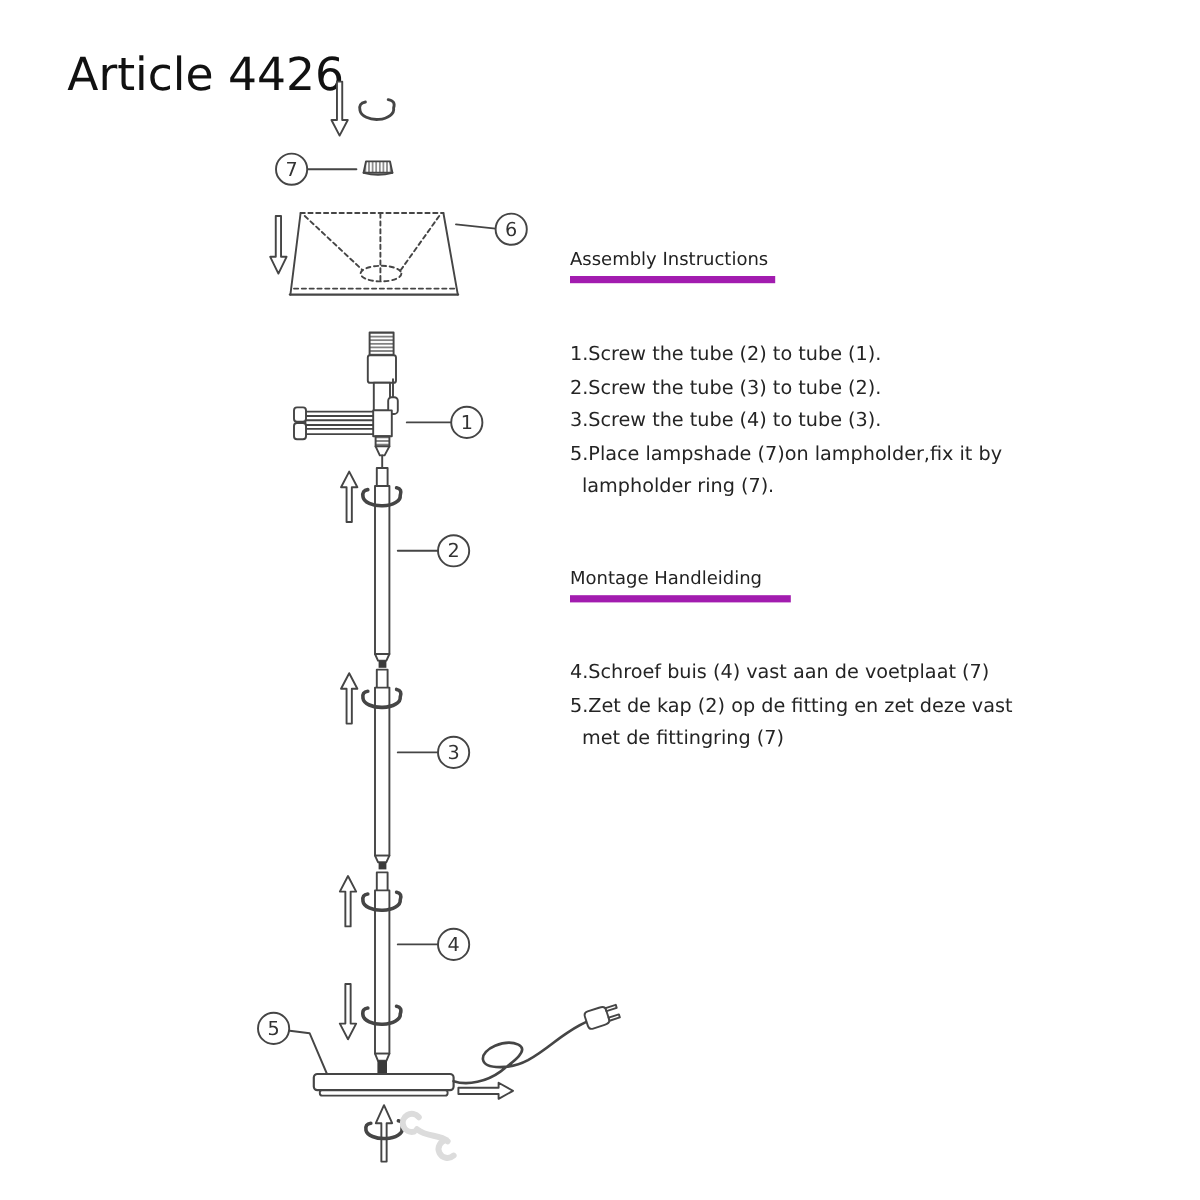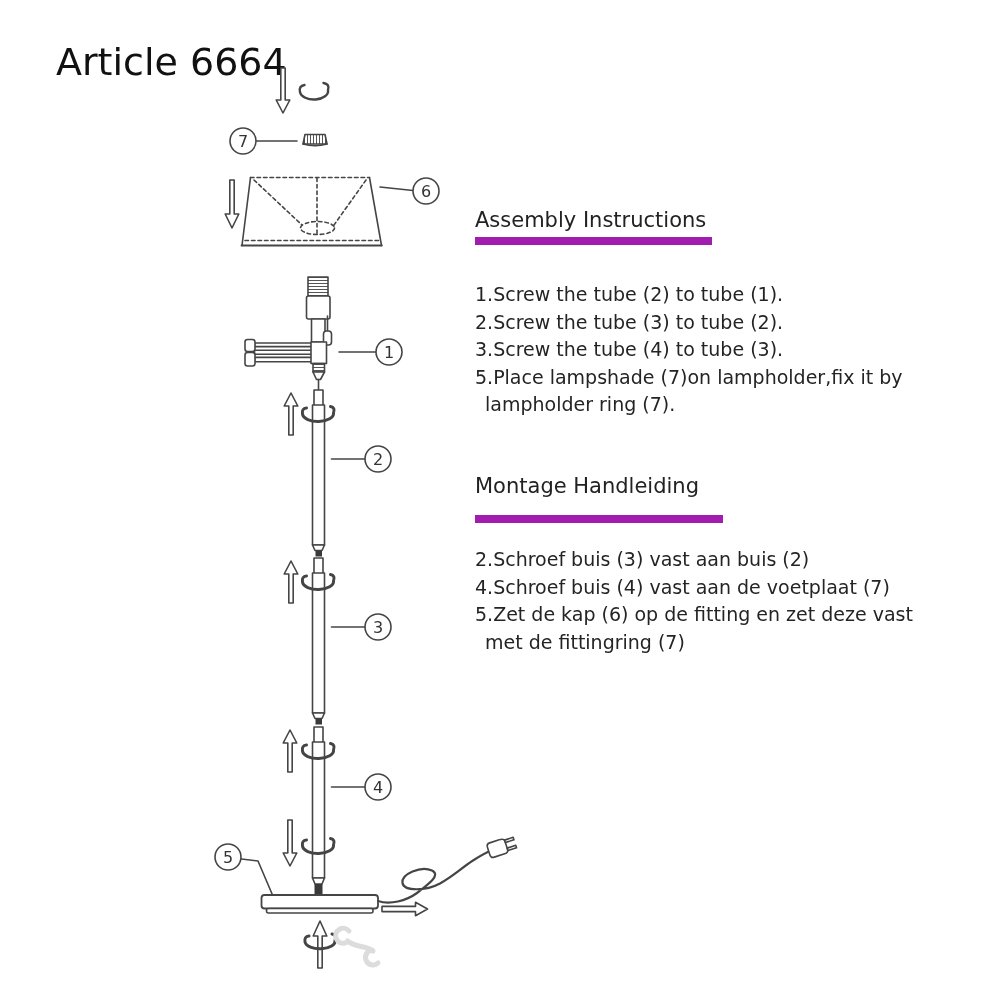--- a/index.html
+++ b/index.html
@@ -7,39 +7,39 @@
     width:1000px;height:1000px;position:relative;background:#ffffff;
     font-family:"DejaVu Sans","Liberation Sans",sans-serif;
     color:#1f1f1f;overflow:hidden;
   }
   #page-title{
     position:absolute;left:56px;top:42px;font-size:38px;line-height:1.1;
     color:#111;letter-spacing:0px;white-space:nowrap;
   }
   .col{position:absolute;left:475px;}
   .section-heading{
-    display:inline-block;font-size:21px;color:#222;white-space:nowrap;
-    border-bottom:8px solid #a21caf;line-height:1.15;
+    display:inline-block;font-size:15px;color:#222;white-space:nowrap;
+    border-bottom:6px solid #a21caf;line-height:1.15;
   }
   #assembly-heading{top:208px;padding:0 6px 5px 0;}
-  #montage-heading{top:474px;padding:0 24px 17px 0;}
-  .steps{font-size:19px;line-height:27.5px;color:#242424;white-space:nowrap;}
+  #montage-heading{top:474px;padding:0 24px 5px 0;}
+  .steps{font-size:16px;line-height:27.5px;color:#242424;white-space:nowrap;}
   #assembly-steps{top:281px;}
   #montage-steps{top:546px;}
   .step.cont{padding-left:10px;}
   #diagram-svg{position:absolute;left:0;top:0;}
   svg text.callout-num{
     font-family:"DejaVu Sans","Liberation Sans",sans-serif;
     font-size:16px;fill:#333;text-anchor:middle;
   }
 </style>
 </head>
 <body>
 
-<div id="page-title">Article 6664</div>
+<div id="page-title">Article 4426</div>
 
 <svg id="diagram-svg" width="1000" height="1000" viewBox="0 0 1000 1000" stroke="#454545" stroke-width="1.6" fill="none" stroke-linecap="round" stroke-linejoin="round">
   <defs>
     <pattern id="hatchH" width="3" height="3" patternUnits="userSpaceOnUse">
       <path d="M0,1.5 H3" stroke="#555" stroke-width="1"></path>
     </pattern>
     <pattern id="hatchV" width="3" height="3" patternUnits="userSpaceOnUse">
       <path d="M1.5,0 V3" stroke="#555" stroke-width="1"></path>
     </pattern>
   </defs>
@@ -174,17 +174,16 @@
   <div class="step">1.Screw the tube (2) to tube (1).</div>
   <div class="step">2.Screw the tube (3) to tube (2).</div>
   <div class="step">3.Screw the tube (4) to tube (3).</div>
   <div class="step">5.Place lampshade (7)on lampholder,fix it by</div>
   <div class="step cont">lampholder ring (7).</div>
 </div>
 
 <div class="col section-heading" id="montage-heading">Montage Handleiding</div>
 
 <div class="col steps" id="montage-steps">
-  <div class="step">2.Schroef buis (3) vast aan buis (2)</div>
   <div class="step">4.Schroef buis (4) vast aan de voetplaat (7)</div>
-  <div class="step">5.Zet de kap (6) op de fitting en zet deze vast</div>
+  <div class="step">5.Zet de kap (2) op de fitting en zet deze vast</div>
   <div class="step cont">met de fittingring (7)</div>
 </div>
 
 </body></html>

